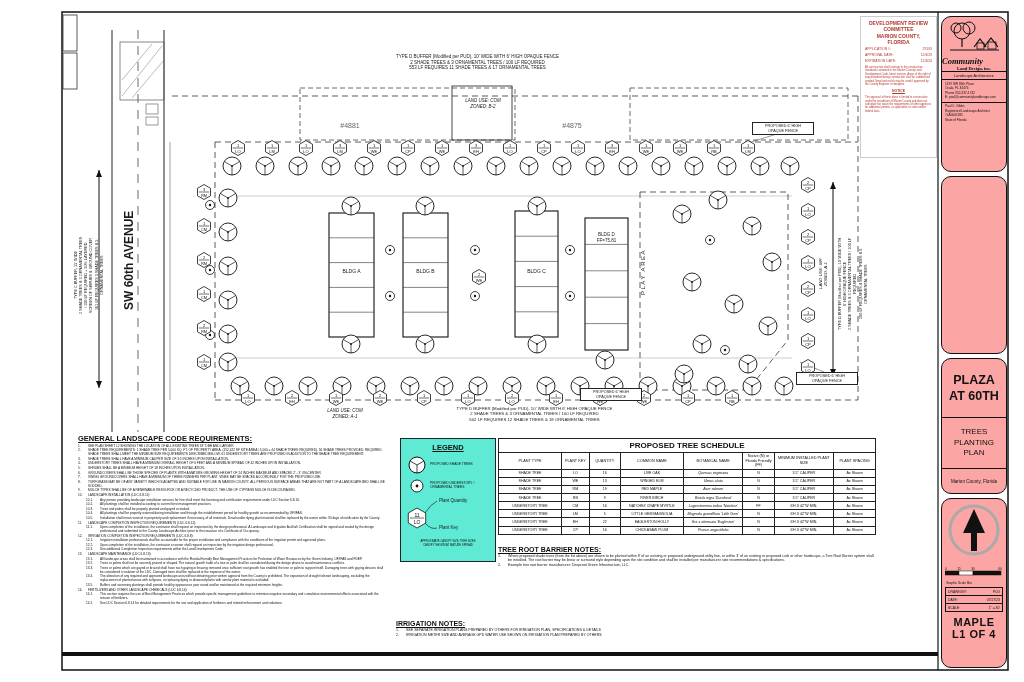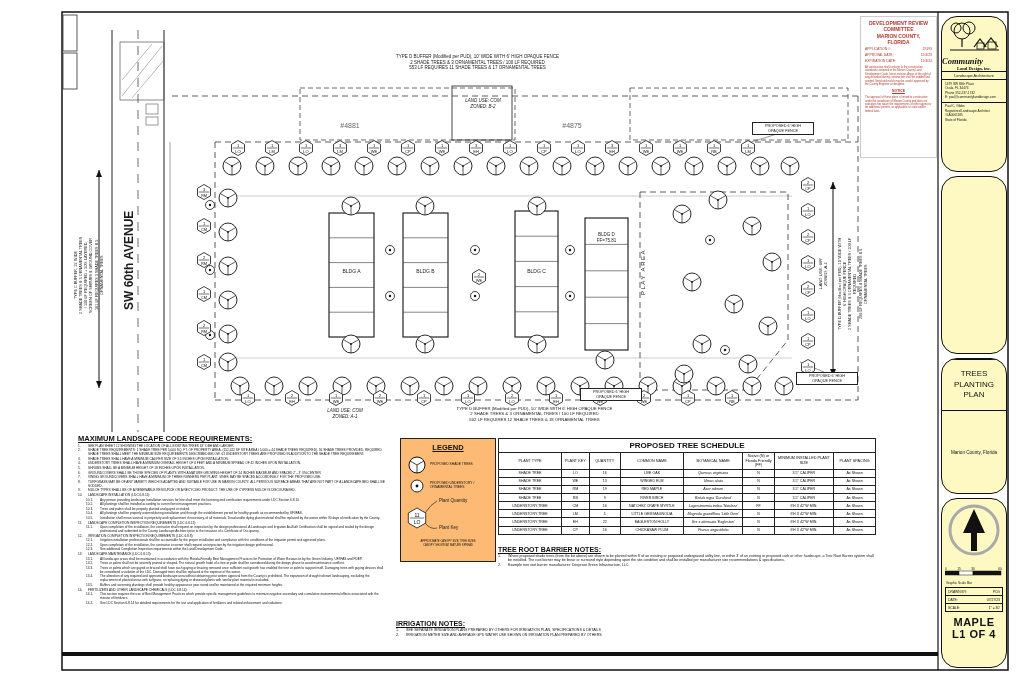--- a/index.html
+++ b/index.html
@@ -10,22 +10,22 @@
   .vlbl{writing-mode:vertical-rl;transform:rotate(180deg);text-align:center;}
   .boxlbl{border:0.7px solid #222;background:#fff;padding:1px 2px;font-size:3.8px;line-height:1.2;}
   
   #stamp{position:absolute;left:860px;top:16px;width:77px;height:142px;background:#fff;
          border:0.5px solid #ccc;color:#b03a30;padding:3px 4px;box-sizing:border-box;}
   #stamp .t1{font-size:5px;font-weight:bold;text-align:center;line-height:1.25;}
   #stamp .frow{display:flex;justify-content:space-between;font-size:3.4px;margin-top:2px;}
   #stamp .para{font-size:2.7px;line-height:1.25;margin-top:3px;text-align:left;}
   #stamp .nt{font-size:3.4px;font-weight:bold;text-align:center;margin-top:3px;text-decoration:underline;}
   
-  .tbox{position:absolute;left:941px;width:66px;border:1.3px solid #111;border-radius:16px;
-        background:#fef9c3;box-sizing:border-box;overflow:hidden;}
+  .tbox{position:absolute;left:941px;width:66px;border:1.3px solid #111;border-radius:10px;
+        background:#fca5a5;box-sizing:border-box;overflow:hidden;}
   #logo-box{top:16px;height:156px;}
   #logo-box .sec{border-top:0.8px solid #111;text-align:center;}
   #logo-name{font-size:8.5px;font-weight:bold;font-family:"Liberation Serif",serif;font-style:italic;line-height:1;}
   #logo-name2{font-size:4.6px;font-weight:bold;font-family:"Liberation Serif",serif;line-height:1.2;}
   #logo-tag{font-size:3.8px;padding:1.5px 0;}
   .addr-line{font-size:3.2px;line-height:1.45;text-align:left;padding-left:3px;}
   #sig-box{top:176px;height:178px;}
   #plaza-box{top:358px;height:136px;display:flex;flex-direction:column;}
   #plaza-box .p1{flex:0 0 58px;display:flex;align-items:center;justify-content:center;
                  font-size:12.5px;font-weight:bold;text-align:center;line-height:1.3;white-space:pre-line;}
@@ -45,21 +45,21 @@
   #sheet-num{font-size:11px;font-weight:bold;text-align:center;letter-spacing:0.5px;}
   
   #gen-notes{position:absolute;left:78px;top:434px;width:308px;}
   #gen-title{font-size:7.5px;font-weight:bold;text-decoration:underline;}
   .nrow{display:flex;font-size:3.2px;line-height:1.25;margin-top:0.6px;text-align:left;}
   .nrow .num{flex:0 0 10px;}
   .nrow.sub .num{flex:0 0 14px;margin-left:8px;}
   .nrow .txt{flex:1;}
   
   #legend-box{position:absolute;left:400px;top:438px;width:96px;height:124px;border:1px solid #222;
-              background:#fdba74;box-sizing:border-box;}
+              background:#5eead4;box-sizing:border-box;}
   #legend-title{font-size:7.5px;font-weight:bold;text-decoration:underline;text-align:center;margin-top:4px;}
   .leg-row{display:flex;align-items:center;margin:3px 0 0 6px;}
   .leg-row .leg-txt{font-size:3.3px;line-height:1.2;white-space:pre-line;text-align:left;margin-left:3px;}
   #leg-note{font-size:2.7px;text-align:center;margin-top:2px;white-space:pre-line;line-height:1.3;}
   
   #schedule-box{position:absolute;left:498px;top:438px;width:378px;}
   #sched-table{width:100%;border-collapse:collapse;table-layout:fixed;}
   #sched-table caption{border:0.8px solid #222;border-bottom:none;font-size:8px;font-weight:bold;
                        padding:2px 0;text-align:center;background:#fff;}
   #sched-table th{border:0.6px solid #222;font-size:3.8px;font-weight:normal;padding:1px;line-height:1.2;}
@@ -941,20 +941,22 @@
         <div class="addr-line">Paul C. Gibbs</div>
         <div class="addr-line">Registered Landscape Architect</div>
         <div class="addr-line">#LA0001185</div>
         <div class="addr-line">State of Florida</div>
       </div>
   </div>
 
   <div id="sig-box" class="tbox"></div>
 
   <div id="plaza-box" class="tbox">
+    <div class="p1">PLAZA
+AT 60TH</div>
     <div class="p2">TREES
 PLANTING
 PLAN</div>
     <div class="p3">Marion County, Florida</div>
   </div>
 
   <div id="info-box" class="tbox">
     <div id="north-wrap">
       <svg width="54" height="54" viewBox="0 0 54 54">
         <circle cx="27" cy="27" r="24" fill="none" stroke="#aaa" stroke-width="3"></circle>
@@ -985,21 +987,21 @@
         <div class="irow">
           <span>SCALE:</span>
           <span>1" = 30'</span>
         </div>
       </div>
     <div id="sheet-word">MAPLE</div>
     <div id="sheet-num">L1 OF 4</div>
   </div>
 
   <div id="gen-notes">
-    <div id="gen-title">MAXIMUM LANDSCAPE CODE REQUIREMENTS:</div>
+    <div id="gen-title">GENERAL LANDSCAPE CODE REQUIREMENTS:</div>
     <div id="gen-list">
         <div class="nrow">
           <span class="num">1.</span>
           <span class="txt">SEE PLAN SHEET L2 SHOWING THE LOCATION OF ALL EXISTING TREES 18" DBH AND LARGER.</span>
         </div>
         <div class="nrow">
           <span class="num">2.</span>
           <span class="txt">SHADE TREE REQUIREMENTS: 1 SHADE TREE PER 5,000 SQ. FT. OF PROPERTY AREA. (152,422 SF SITE AREA / 5,000 = 44 SHADE TREES REQUIRED). 56 SHADE TREES PROVIDED. REQUIRED SHADE TREES SHALL MEET THE MINIMUM SIZE REQUIREMENTS DESCRIBED BELOW. 61 UNDERSTORY TREES ARE PROPOSED IN ADDITION TO THE SHADE TREE REQUIREMENT.</span>
         </div>
         <div class="nrow">

